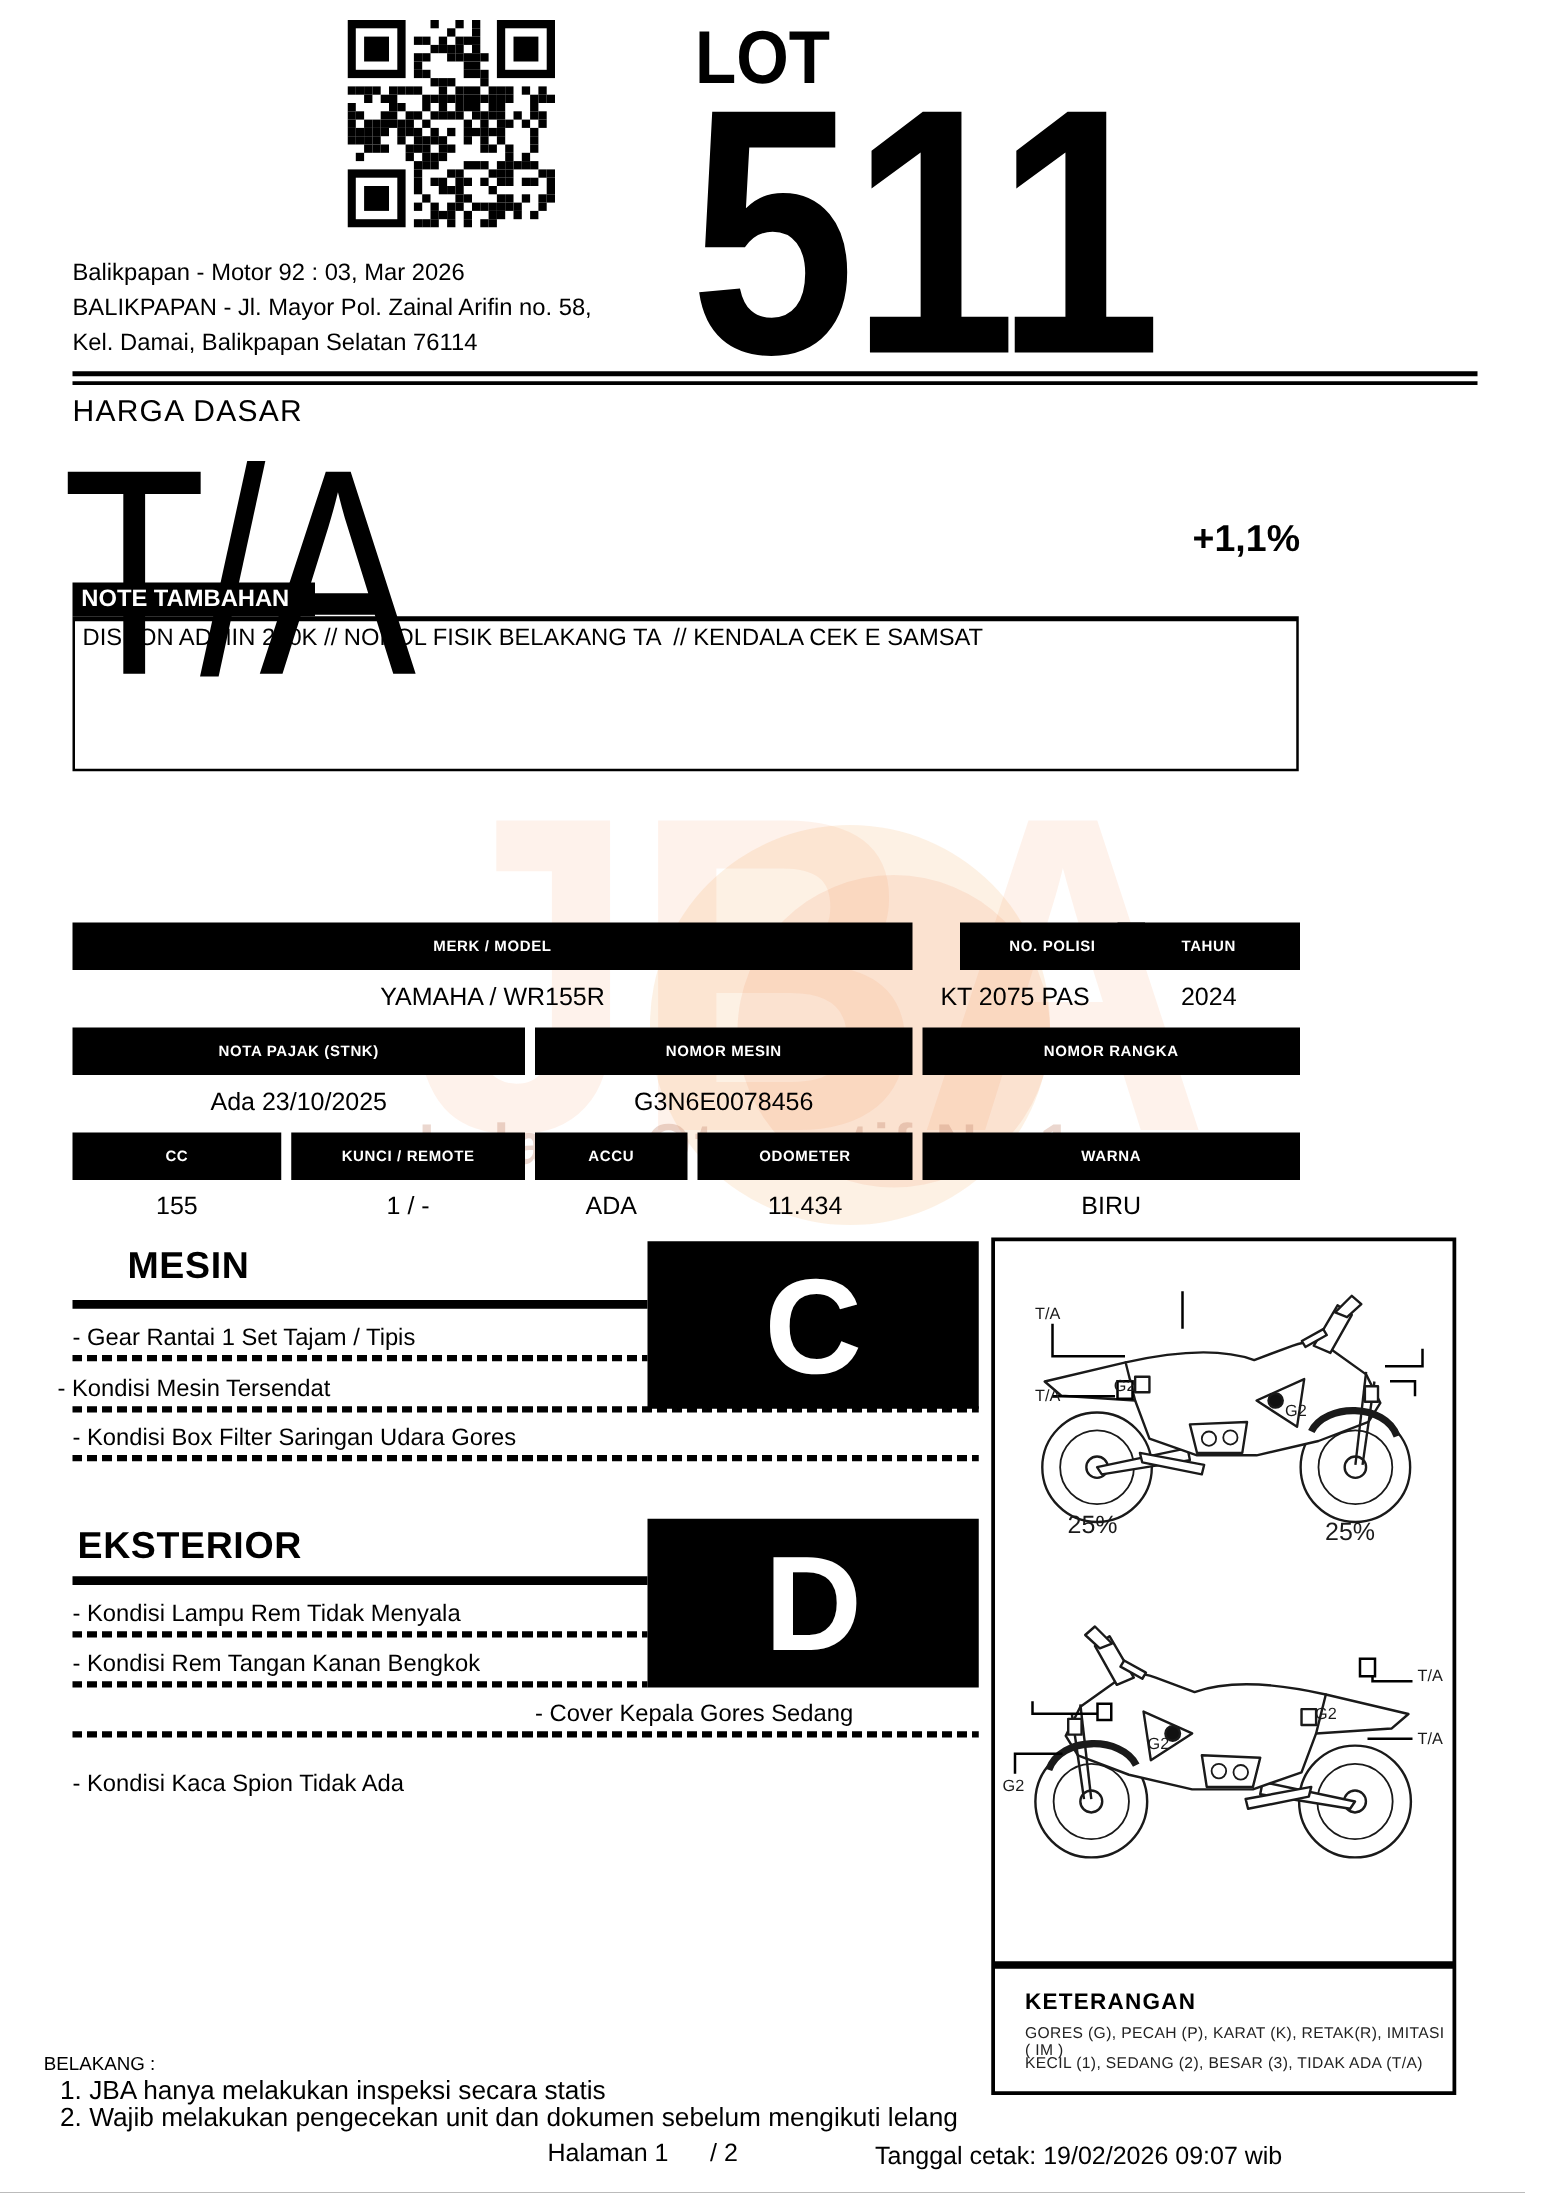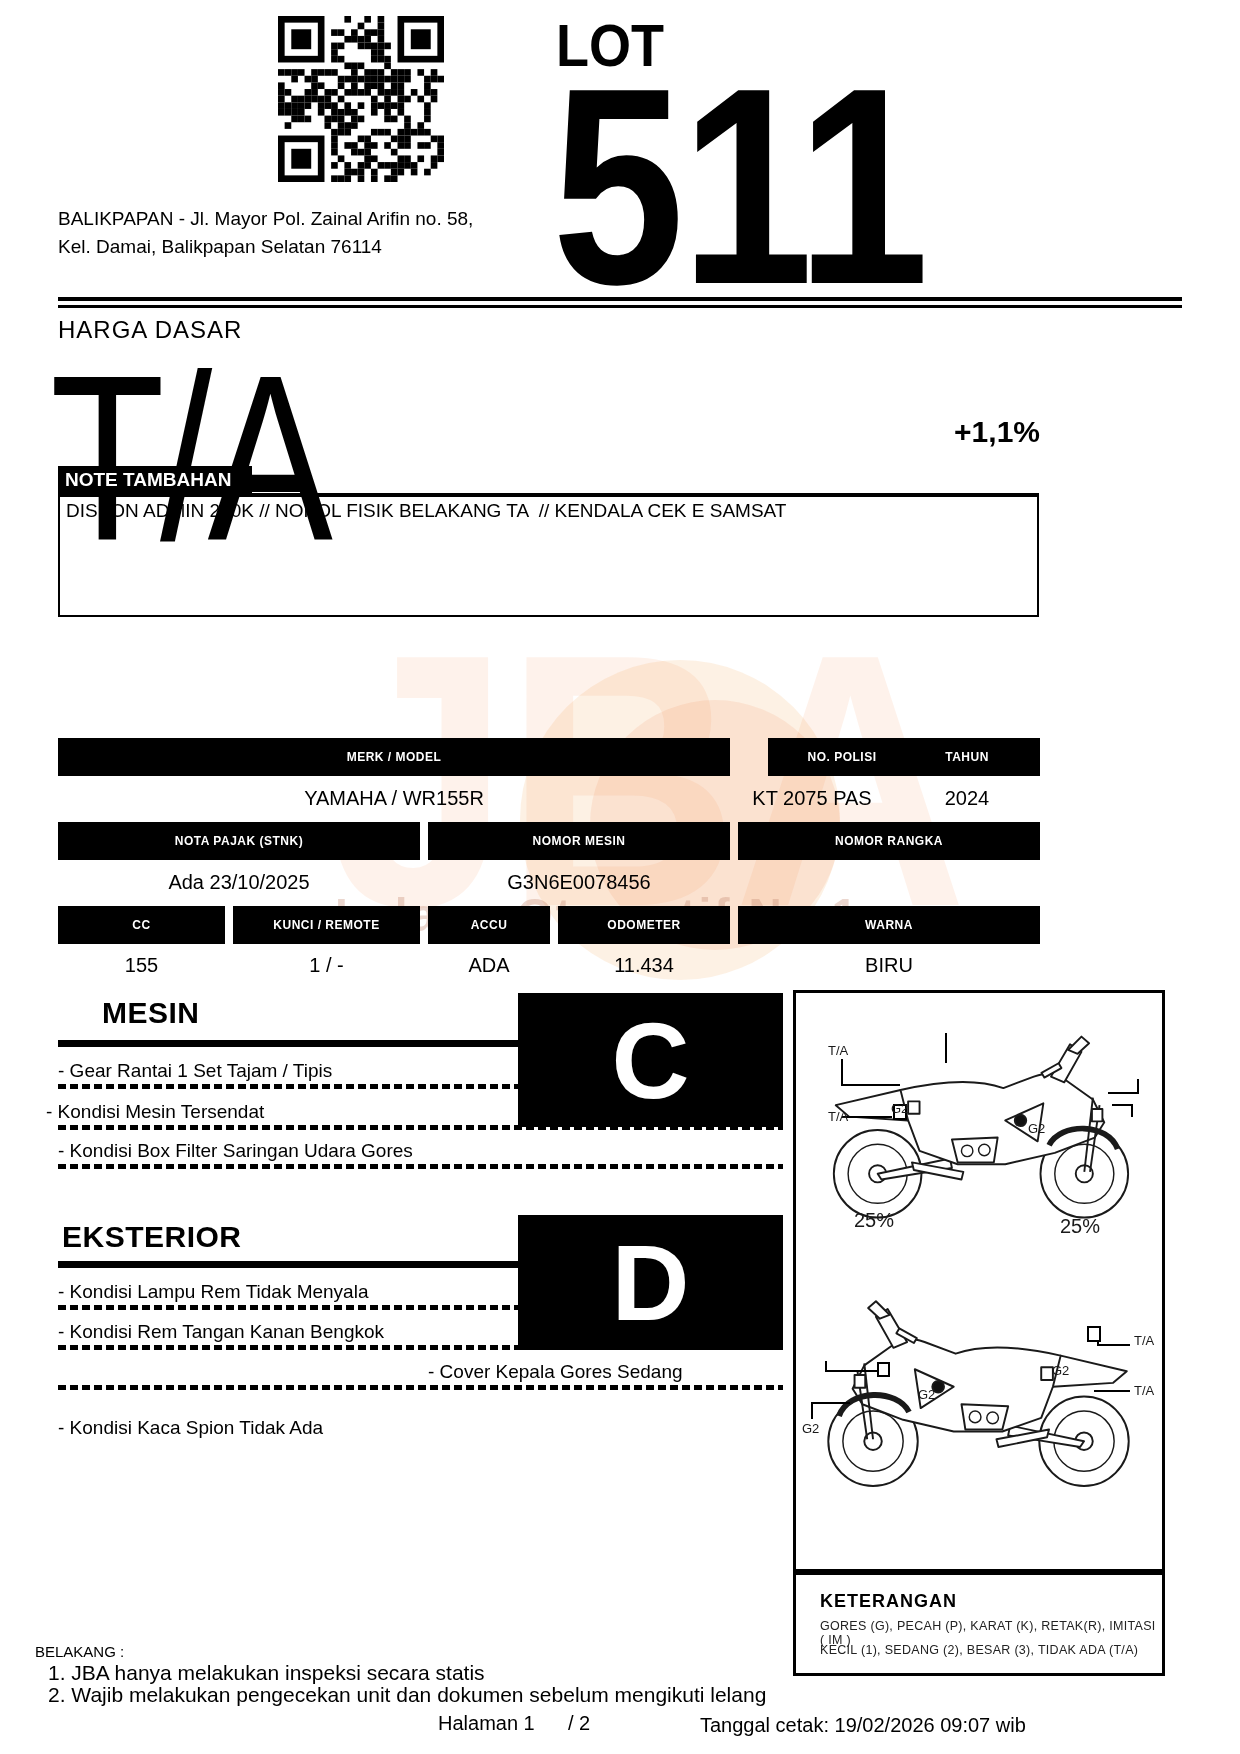--- a/index.html
+++ b/index.html
@@ -298,20 +298,21 @@
         <rect x="0" y="119.52" width="46.48" height="46.48" fill="#000"></rect>
         <rect x="6.64" y="126.16" width="33.199999999999996" height="33.199999999999996" fill="#fff"></rect>
         <rect x="13.28" y="132.79999999999998" width="19.919999999999998" height="19.919999999999998" fill="#000"></rect>
       </svg>
   </div>
 
   <div class="abs lot-label" style="left:556px;top:16px;">LOT</div>
   <div class="abs lot-number" style="left:552px;top:58px;">511</div>
 
   <div class="abs venue" style="left:58px;top:205px;width:480px;">
+    <div>Balikpapan - Motor 92 : 03, Mar 2026</div>
     <div>BALIKPAPAN - Jl. Mayor Pol. Zainal Arifin no. 58,</div>
     <div>Kel. Damai, Balikpapan Selatan 76114</div>
   </div>
 
   <div class="rule" style="left:58px;top:297px;width:1124px;height:4px;"></div>
   <div class="rule" style="left:58px;top:305px;width:1124px;height:3px;"></div>
 
   <div class="abs harga-label" style="left:58px;top:316px;">HARGA DASAR</div>
   <div class="abs harga-value" style="left:50px;top:352px;">T/A</div>
   <div class="abs increment" style="left:920px;top:415px;width:120px;">+1,1%</div>

